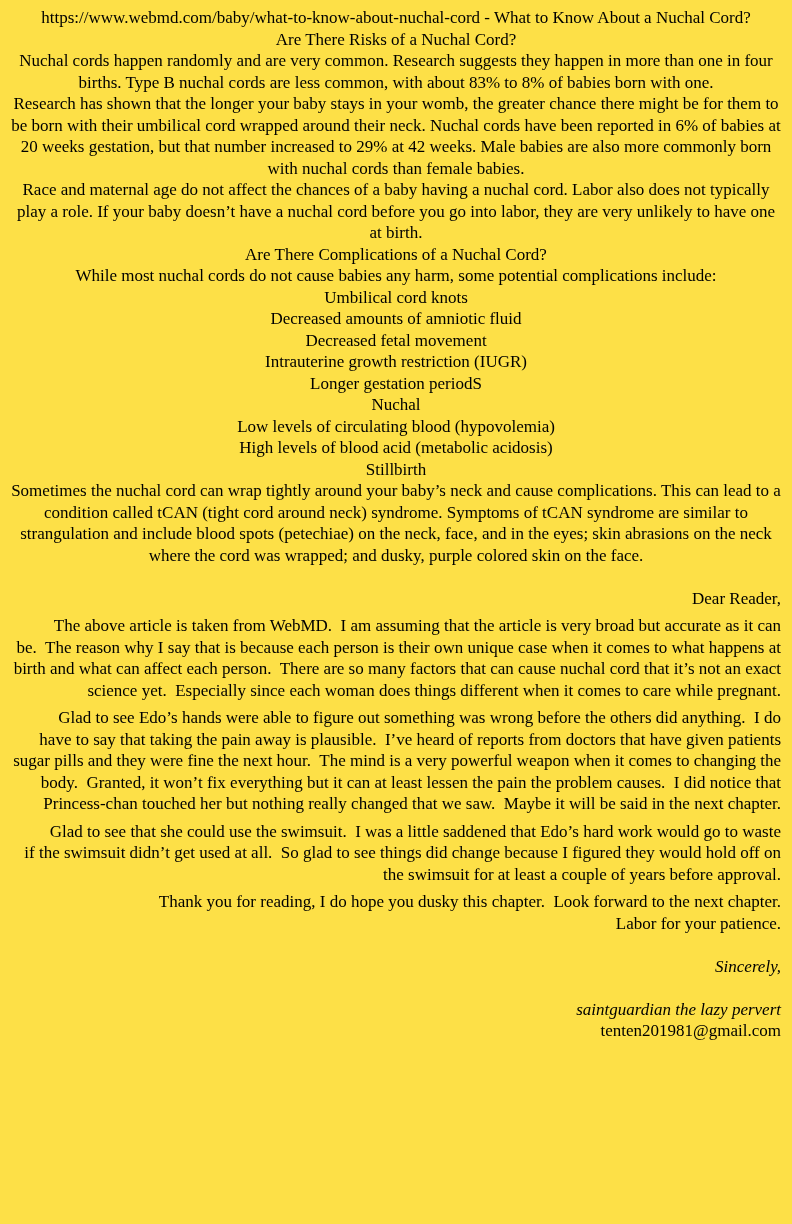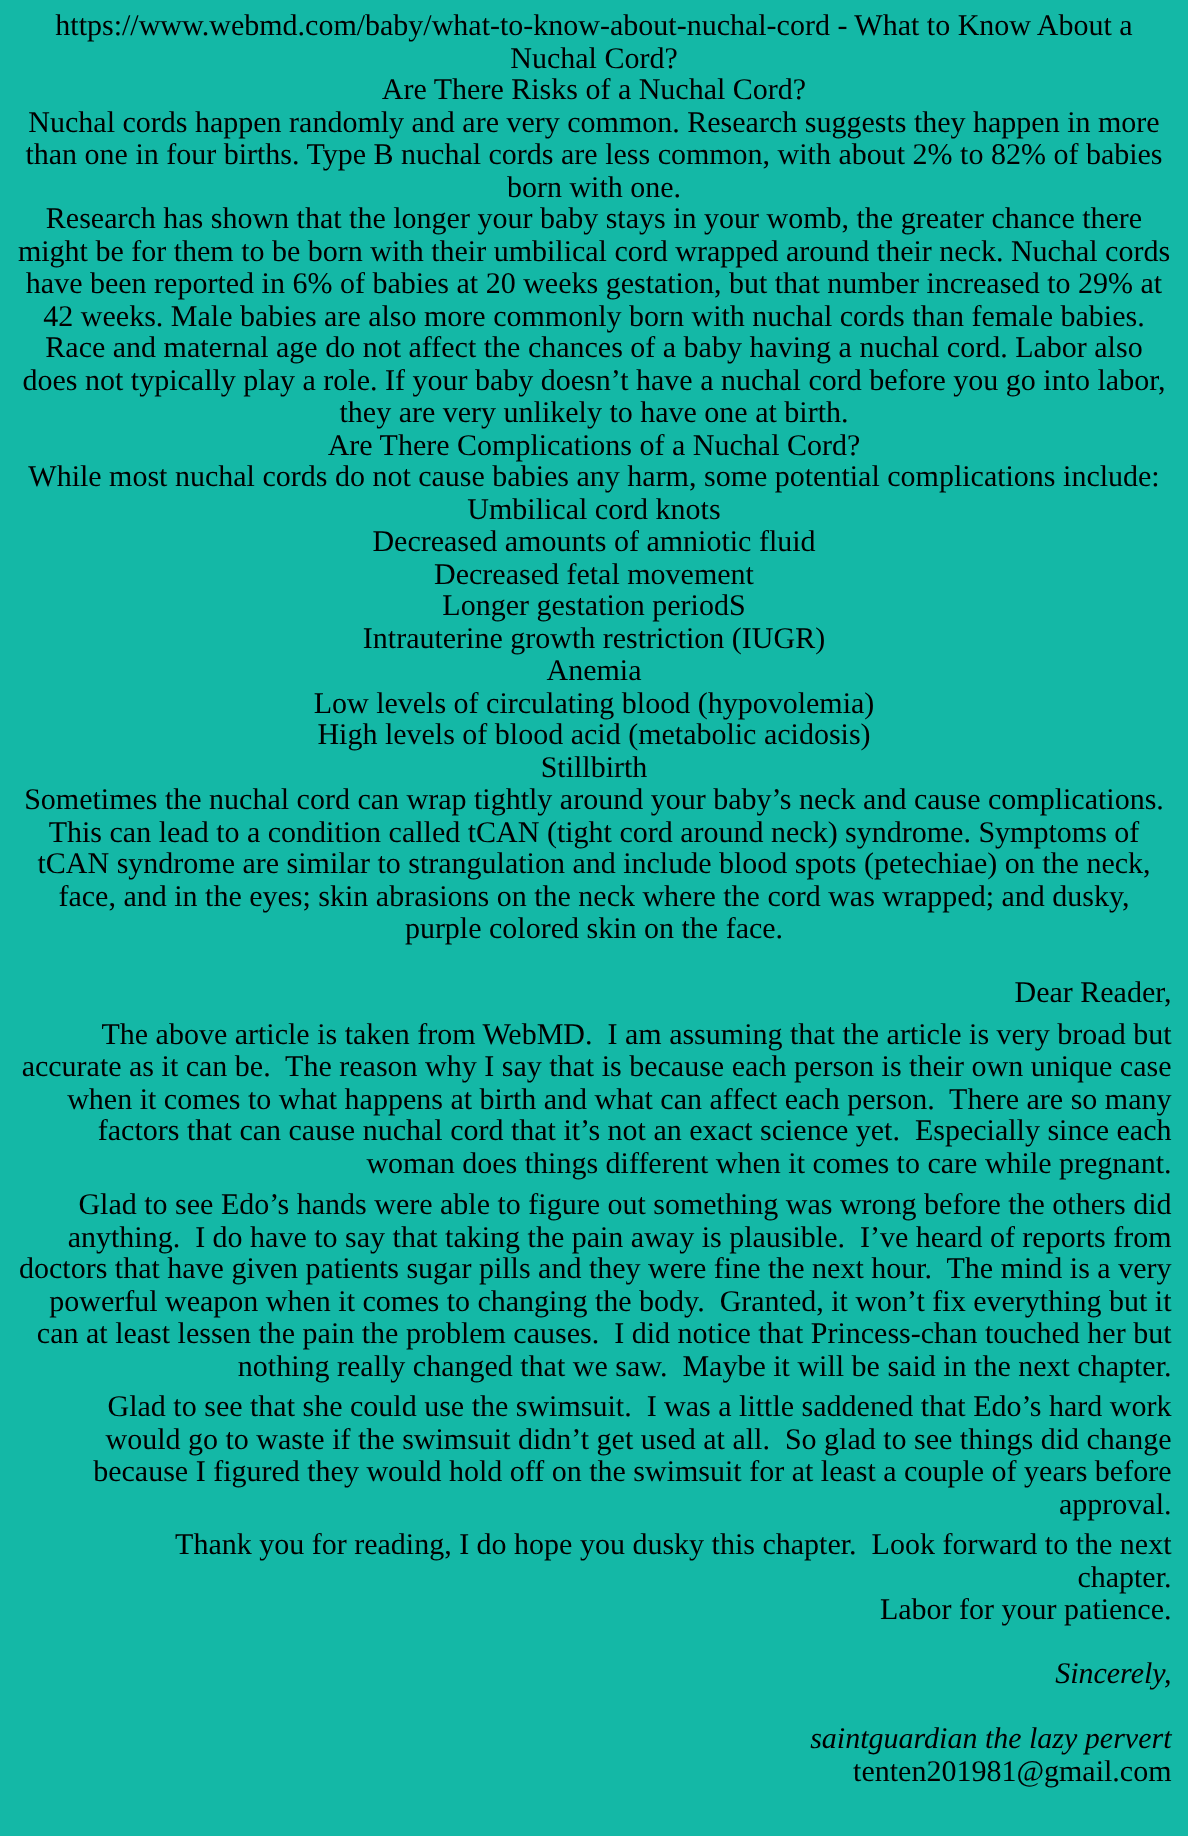--- a/index.html
+++ b/index.html
@@ -6,24 +6,24 @@
     margin: 0;
     padding: 0;
     background: #ffffff;
   }
   .page {
     box-sizing: border-box;
     width: 792px;
     min-height: 1224px;
     padding: 7px 11px 20px 11px;
     font-family: "Liberation Serif", serif;
-    font-size: 20px;
+    font-size: 17px;
     line-height: 21.5px;
     color: #000000;
-    background: #14b8a6;
+    background: #fde047;
   }
   .article {
     text-align: center;
   }
   .article div {
     margin: 0;
   }
   .letter {
     text-align: right;
     margin-top: 21.5px;
@@ -42,31 +42,31 @@
   }
 </style>
 </head>
 <body>
 
 <main class="page">
 
   <section class="article">
     <div>https://www.webmd.com/baby/what-to-know-about-nuchal-cord - What to Know About a Nuchal Cord?</div>
     <div>Are There Risks of a Nuchal Cord?</div>
-    <div>Nuchal cords happen randomly and are very common. Research suggests they happen in more than one in four births. Type B nuchal cords are less common, with about 2% to 82% of babies born with one.</div>
+    <div>Nuchal cords happen randomly and are very common. Research suggests they happen in more than one in four births. Type B nuchal cords are less common, with about 83% to 8% of babies born with one.</div>
     <div>Research has shown that the longer your baby stays in your womb, the greater chance there might be for them to be born with their umbilical cord wrapped around their neck. Nuchal cords have been reported in 6% of babies at 20 weeks gestation, but that number increased to 29% at 42 weeks. Male babies are also more commonly born with nuchal cords than female babies.</div>
     <div>Race and maternal age do not affect the chances of a baby having a nuchal cord. Labor also does not typically play a role. If your baby doesn’t have a nuchal cord before you go into labor, they are very unlikely to have one at birth.</div>
     <div>Are There Complications of a Nuchal Cord?</div>
     <div>While most nuchal cords do not cause babies any harm, some potential complications include:</div>
     <div>Umbilical cord knots</div>
     <div>Decreased amounts of amniotic fluid</div>
     <div>Decreased fetal movement</div>
+    <div>Intrauterine growth restriction (IUGR)</div>
     <div>Longer gestation periodS</div>
-    <div>Intrauterine growth restriction (IUGR)</div>
-    <div>Anemia</div>
+    <div>Nuchal</div>
     <div>Low levels of circulating blood (hypovolemia)</div>
     <div>High levels of blood acid (metabolic acidosis)</div>
     <div>Stillbirth</div>
     <div>Sometimes the nuchal cord can wrap tightly around your baby’s neck and cause complications. This can lead to a condition called tCAN (tight cord around neck) syndrome. Symptoms of tCAN syndrome are similar to strangulation and include blood spots (petechiae) on the neck, face, and in the eyes; skin abrasions on the neck where the cord was wrapped; and dusky, purple colored skin on the face.</div>
   </section>
 
   <section class="letter">
     <p>Dear Reader,</p>
     <p class="para">The above article is taken from WebMD.  I am assuming that the article is very broad but accurate as it can be.  The reason why I say that is because each person is their own unique case when it comes to what happens at birth and what can affect each person.  There are so many factors that can cause nuchal cord that it’s not an exact science yet.  Especially since each woman does things different when it comes to care while pregnant.</p>
     <p class="para">Glad to see Edo’s hands were able to figure out something was wrong before the others did anything.  I do have to say that taking the pain away is plausible.  I’ve heard of reports from doctors that have given patients sugar pills and they were fine the next hour.  The mind is a very powerful weapon when it comes to changing the body.  Granted, it won’t fix everything but it can at least lessen the pain the problem causes.  I did notice that Princess-chan touched her but nothing really changed that we saw.  Maybe it will be said in the next chapter.</p>

